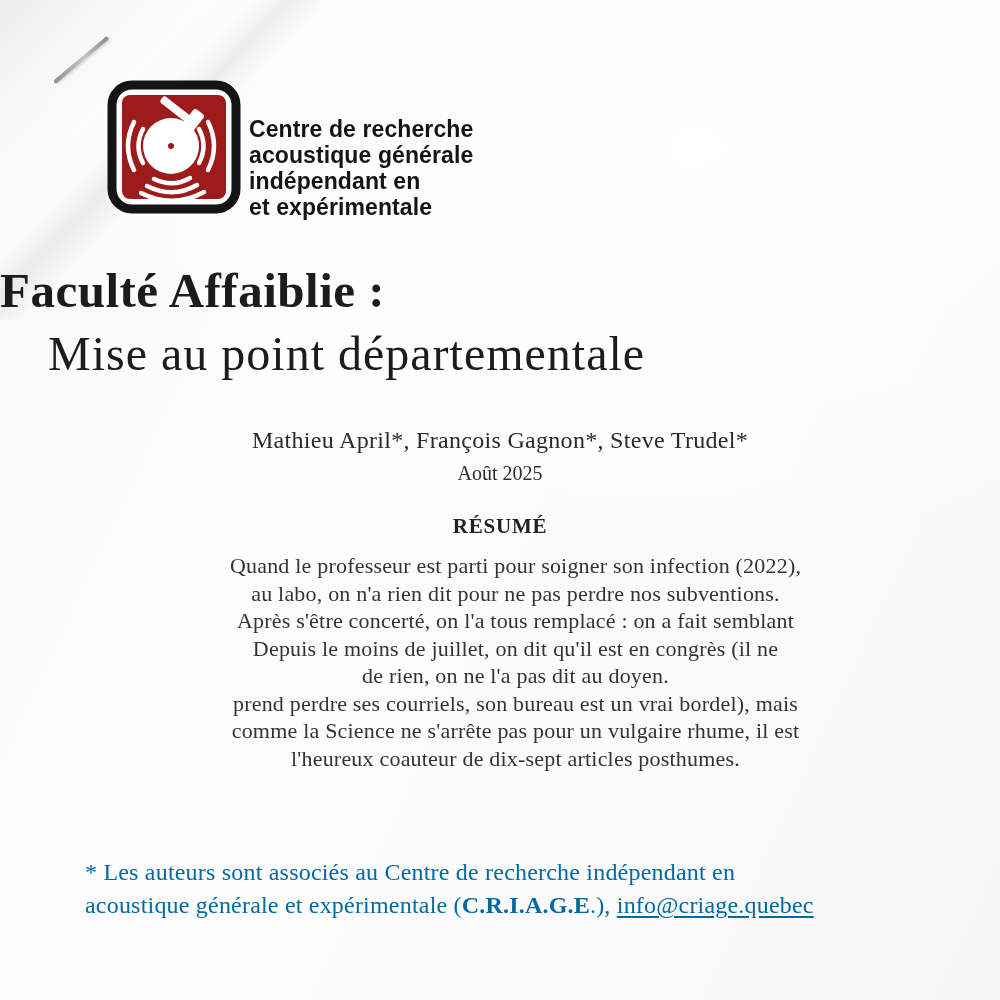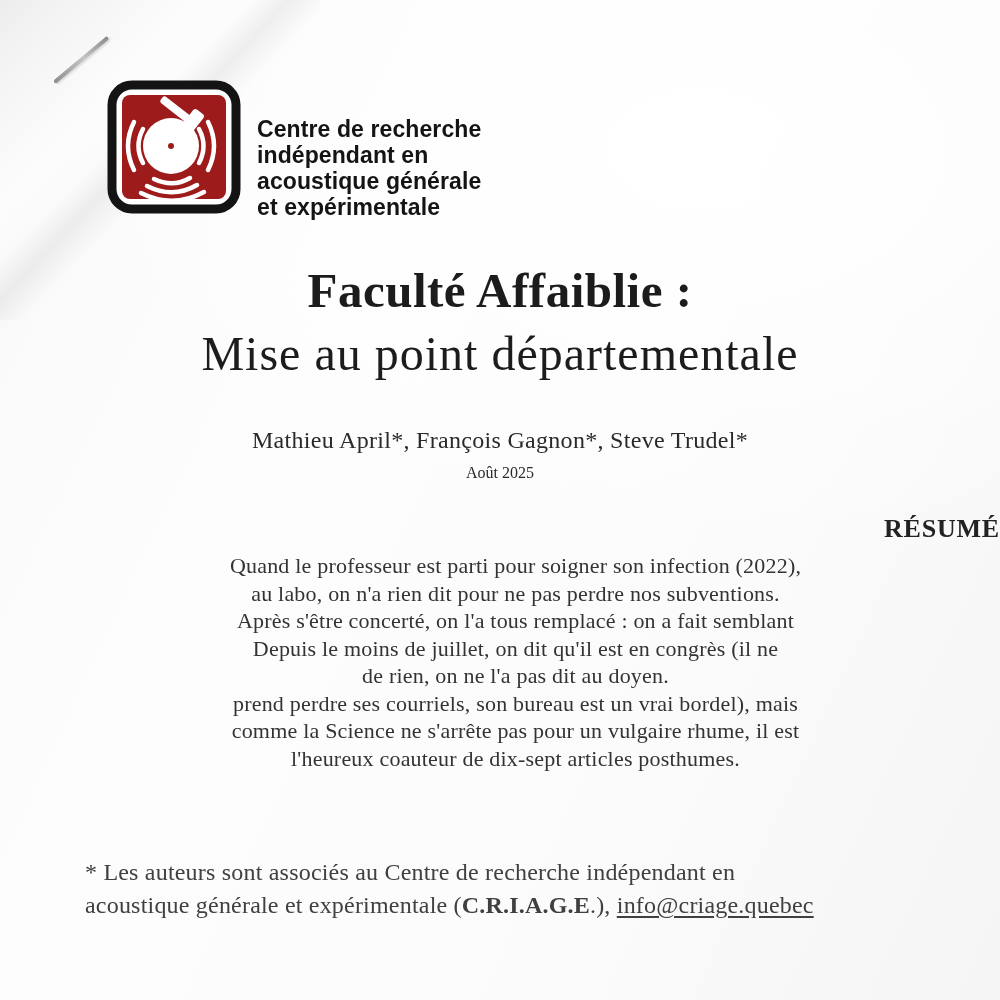--- a/index.html
+++ b/index.html
@@ -27,50 +27,50 @@
     background: linear-gradient(90deg, #8f8f90, #c4c4c6 55%, #8b8b8d);
     border-radius: 2px;
     transform: rotate(-40deg);
     box-shadow: 1px 2px 2px rgba(0,0,0,0.12);
   }
 
   
   .logo-block { position: absolute; left: 107px; top: 80px; display: flex; align-items: flex-start; }
   .logo-icon { width: 134px; height: 134px; flex: 0 0 auto; display: block; }
   .logo-text {
-    margin-left: 16px; padding-top: 36px;
+    margin-left: 8px; padding-top: 36px;
     font-family: "Liberation Sans", "DejaVu Sans", sans-serif;
     font-weight: bold; font-size: 23px; line-height: 26px;
     color: var(--logo-text, #141414); letter-spacing: 0.1px;
   }
 
   
-  .title-block { position: absolute; left: 0; right: 0; top: 260px; text-align: center; color: var(--title-text, #1c1c1c); }
+  .title-block { position: absolute; left: 0; right: 0; top: 260px; color: var(--title-text, #1c1c1c); }
   .title-line1 { font-weight: bold; font-size: 49px; line-height: 62px; letter-spacing: 0.5px; }
-  .title-line2 { font-weight: normal; font-size: 48px; line-height: 64px; letter-spacing: 1px; }
+  .title-line2 { font-weight: normal; font-size: 48px; line-height: 64px; letter-spacing: 1px; padding-left: 48px; }
 
   
   .byline { position: absolute; left: 0; right: 0; top: 424px; text-align: center; color: #2a2a2a; }
   .authors { font-size: 24px; line-height: 32px; letter-spacing: 0.3px; }
-  .paper-date { font-size: 16px; line-height: 34px; }
+  .paper-date { font-size: 20px; line-height: 34px; }
 
   
   .resume-heading {
-    position: absolute; left: 0; right: 0; top: 514px; text-align: right;
-    font-weight: bold; font-size: 26px; letter-spacing: 0.8px; color: #222;
+    position: absolute; left: 0; right: 0; top: 514px; text-align: center;
+    font-weight: bold; font-size: 21px; letter-spacing: 0.8px; color: #222;
   }
   .abstract-body {
     position: absolute; left: 193px; top: 552px; width: 645px;
     font-size: 22px; line-height: 27.5px; letter-spacing: 0.2px; color: var(--body-text, #333); text-align: center;
   }
 
   
   .footnote {
     position: absolute; left: 85px; top: 856px; width: 840px;
-    font-size: 24px; line-height: 33px; color: #404040; letter-spacing: 0.2px;
+    font-size: 24px; line-height: 33px; color: #0369a1; letter-spacing: 0.2px;
   }
   .footnote .acronym { font-weight: bold; }
   .footnote a { color: inherit; text-decoration: underline; text-underline-offset: 3px; }
 </style>
 </head>
 <body>
 
 <div class="corner-fold"></div>
 <div class="staple"></div>
 
@@ -94,22 +94,22 @@
       <path d="M 101 42 Q 113 66 101 90"></path>
       <path d="M 92 49 Q 101 66 92 83"></path>
 
       <path d="M 47 99 Q 66 108 83 98"></path>
       <path d="M 40 106 Q 66 119 90 105"></path>
       <path d="M 34 113 Q 66 129 97 112"></path>
     </g>
   </svg>
   <div class="logo-text">
     <div>Centre de recherche</div>
+    <div>acoustique générale</div>
     <div>indépendant en</div>
-    <div>acoustique générale</div>
     <div>et expérimentale</div>
   </div>
 </div>
 
 <div class="title-block">
   <div class="title-line1">Faculté Affaiblie :</div>
   <div class="title-line2">Mise au point départementale</div>
 </div>
 
 <div class="byline">

